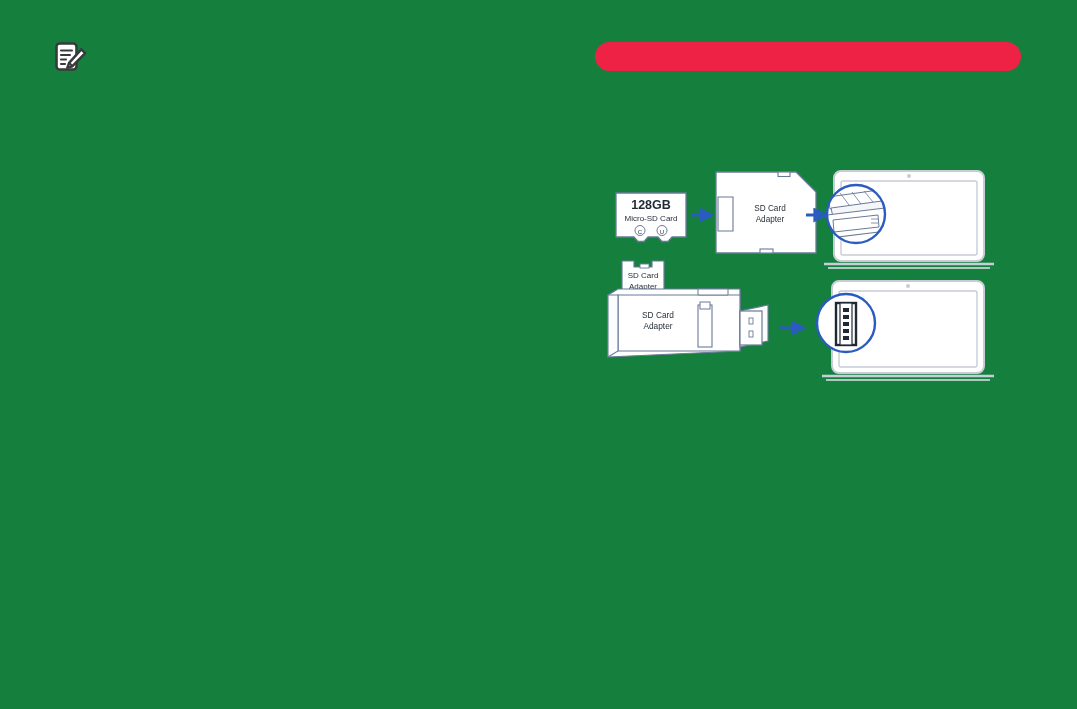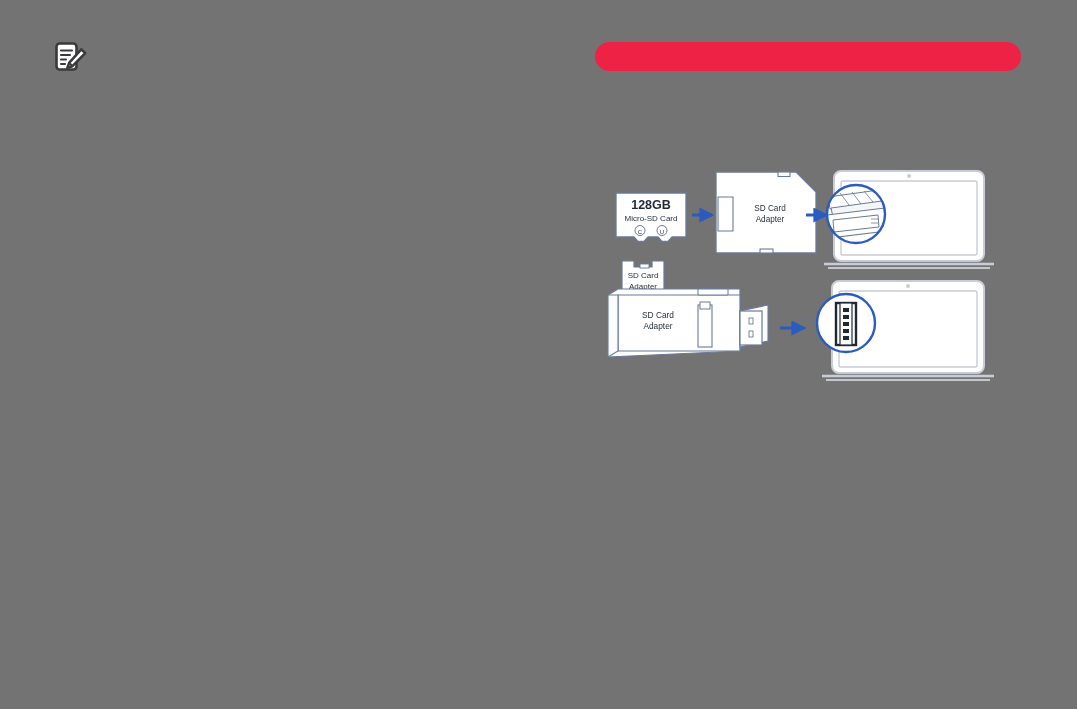--- a/index.html
+++ b/index.html
@@ -10,21 +10,21 @@
   body {
     width: 1077px;
     height: 709px;
     position: relative;
     font-family: "Liberation Sans", sans-serif;
     overflow: hidden;
   }
   .page {
     position: absolute;
     inset: 0;
-    background: #737373;
+    background: #15803d;
     text-align: center;
   }
 
   
   #note-icon {
     position: absolute;
     left: 54px;
     top: 41px;
     width: 34px;
     height: 33px;

